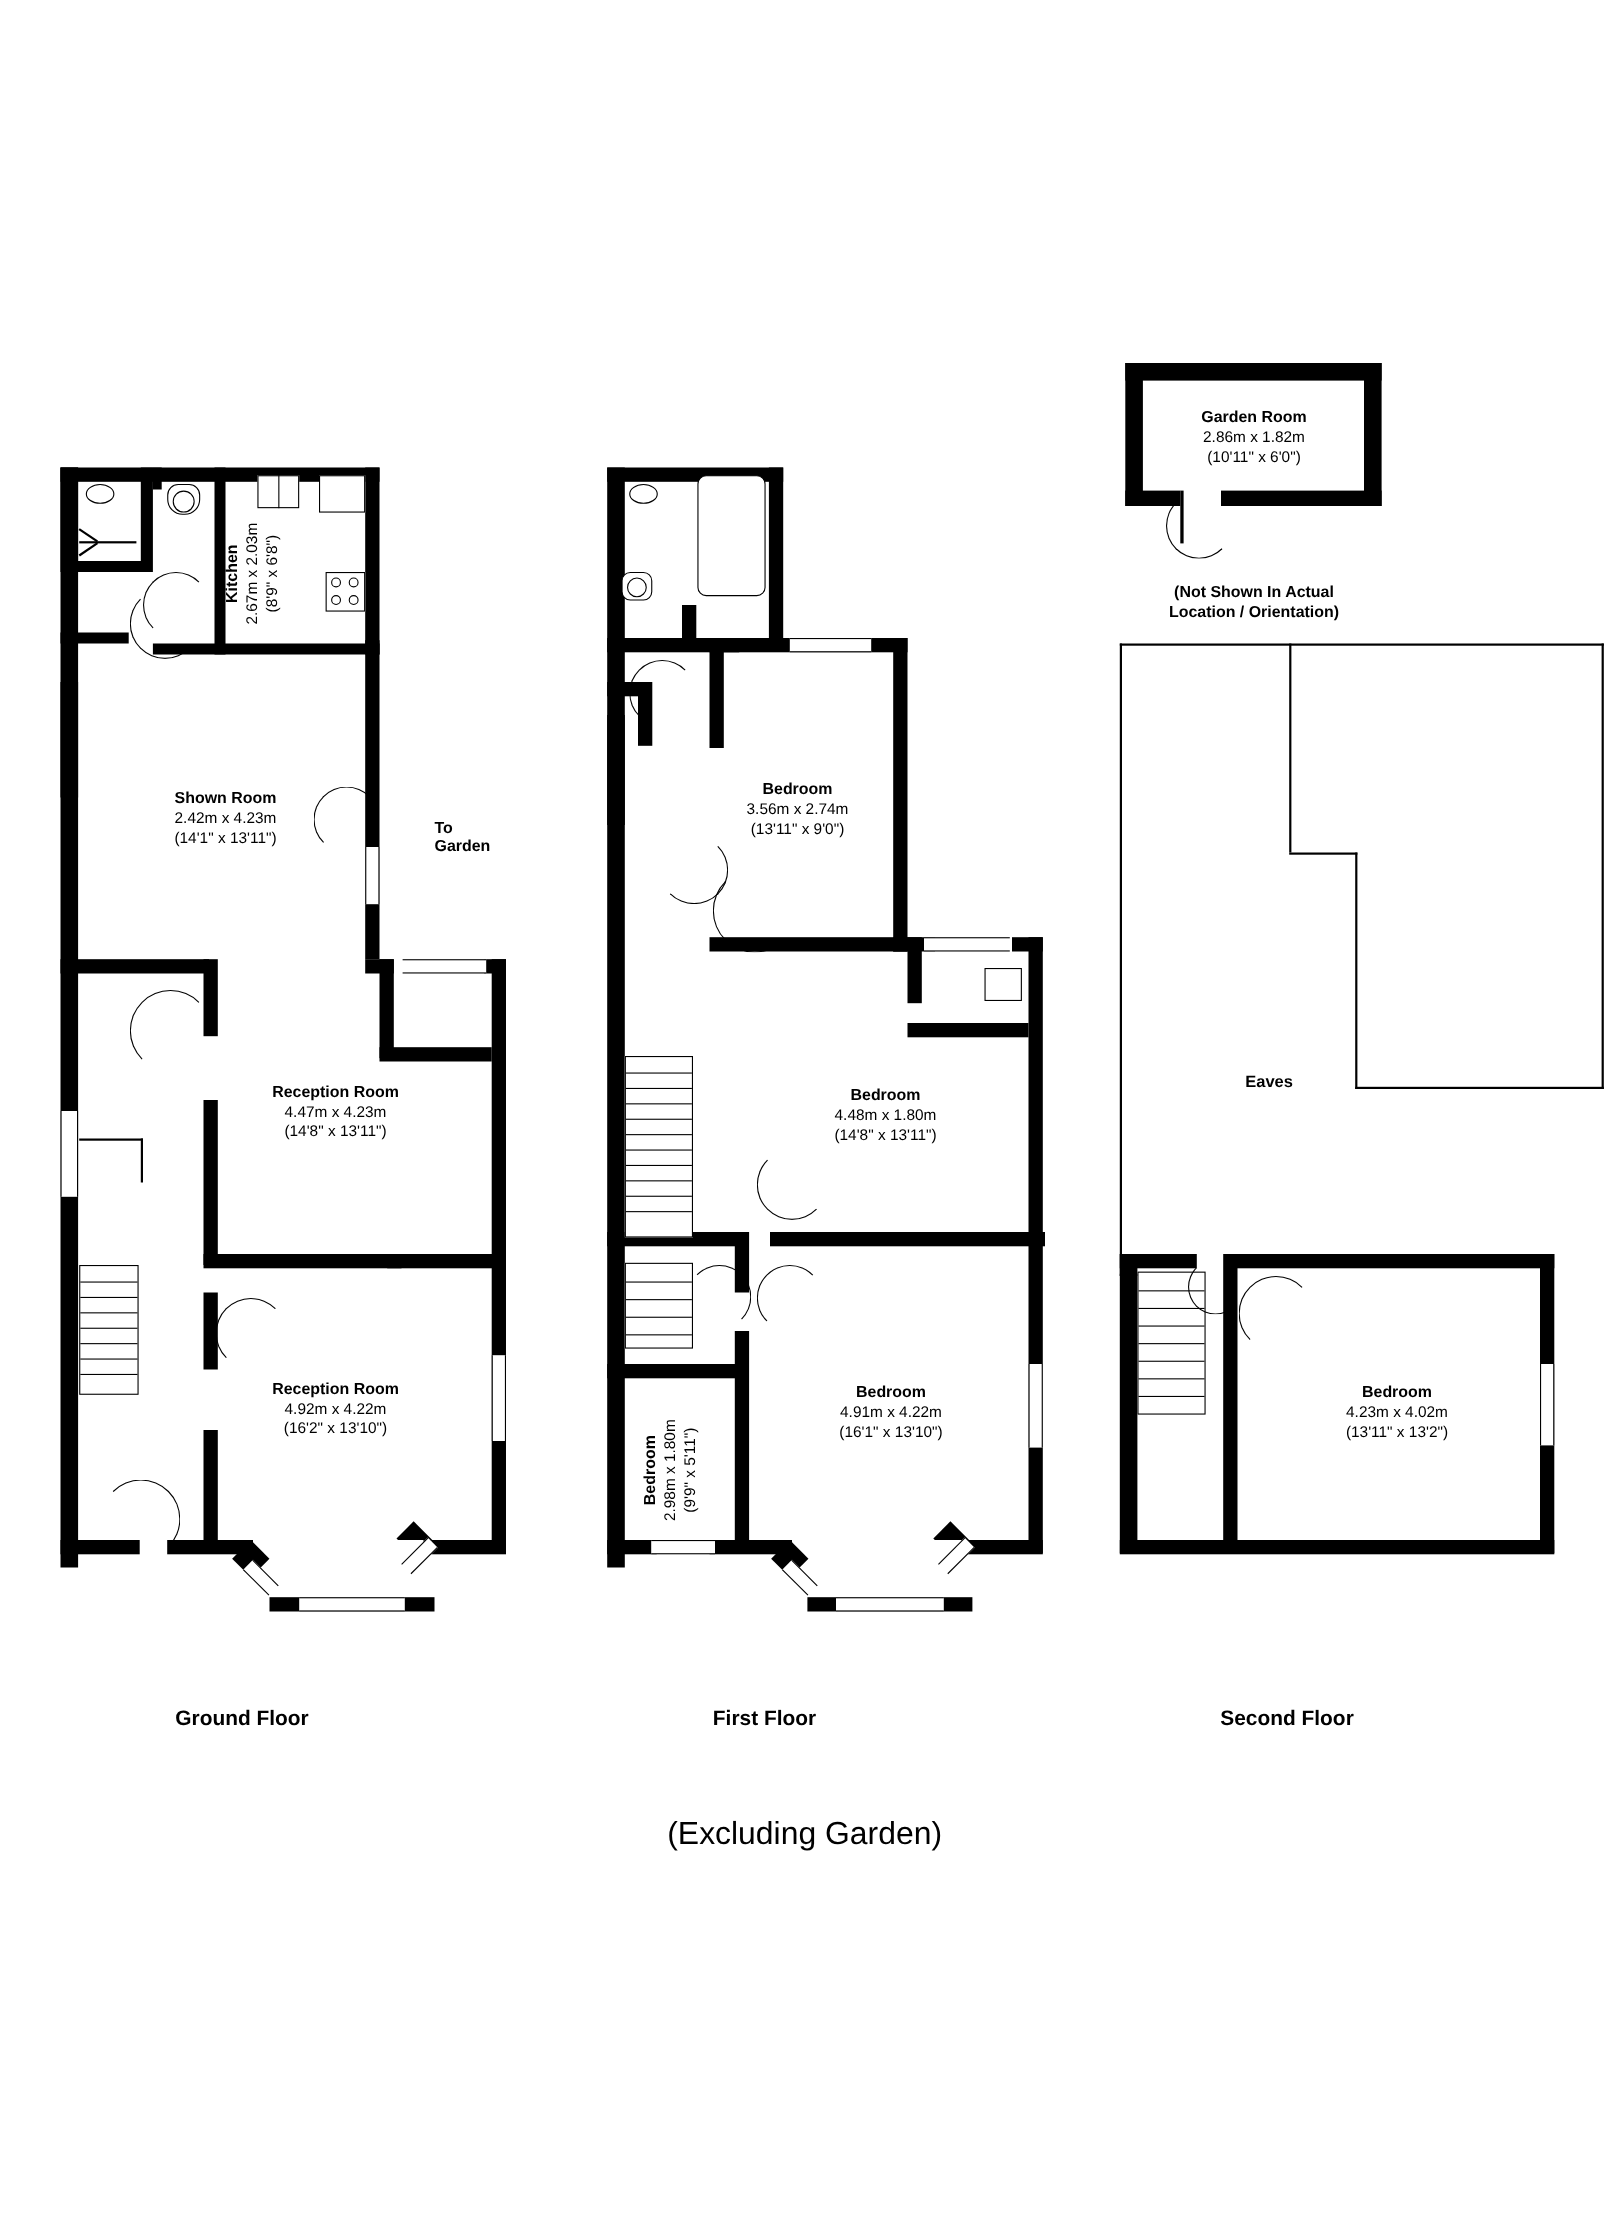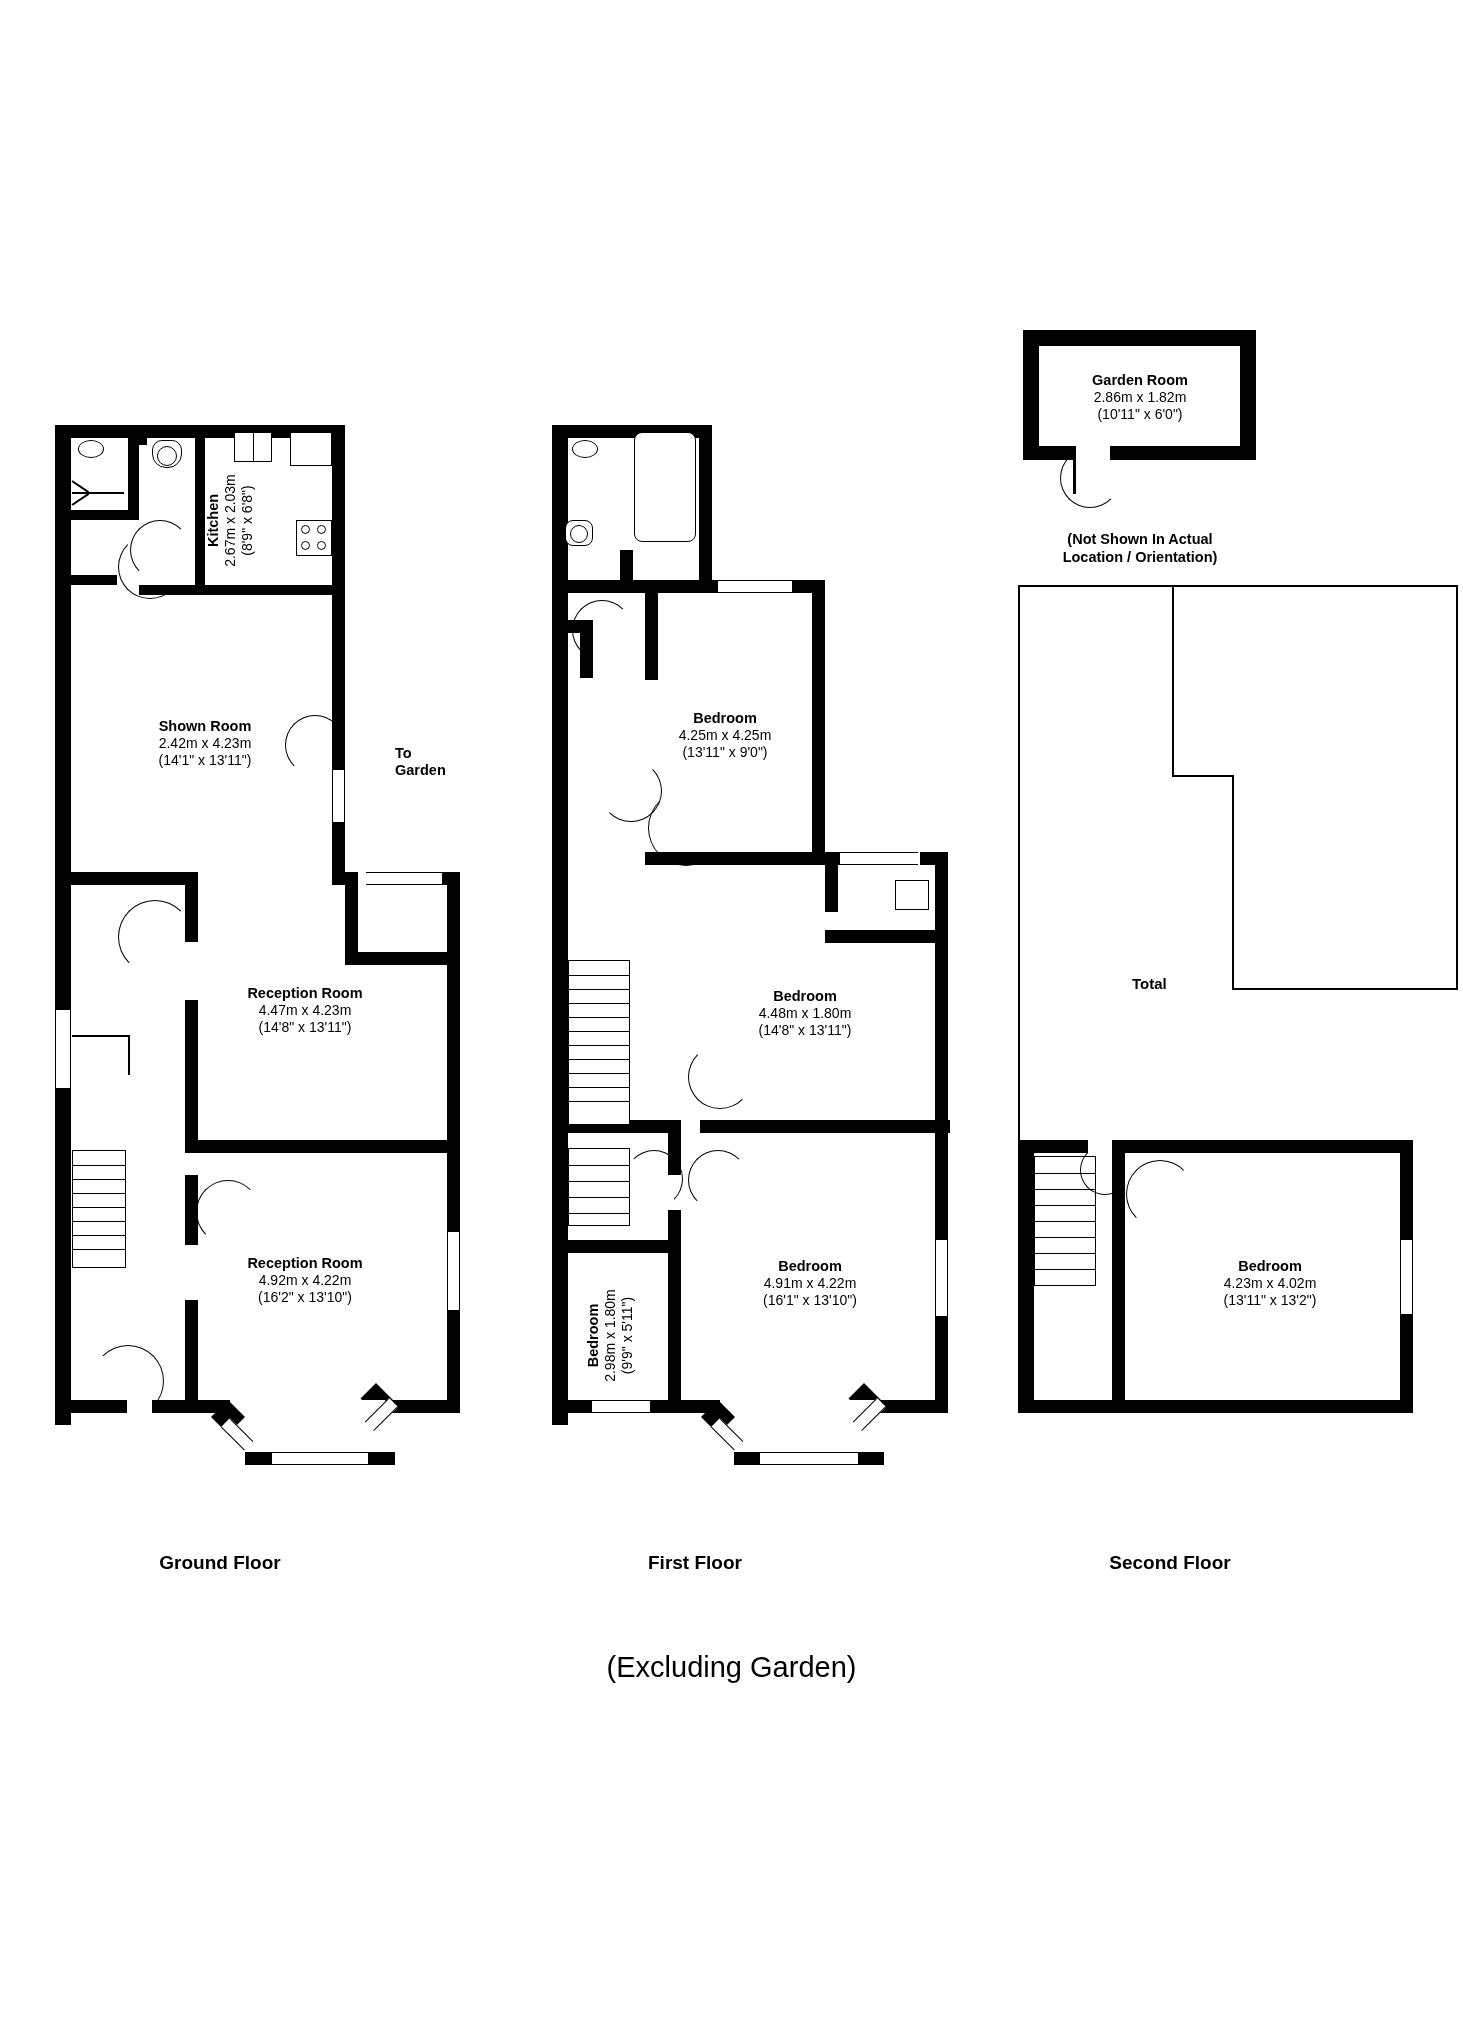--- a/index.html
+++ b/index.html
@@ -342,21 +342,21 @@
     <div class="arc" style="left:572px; top:600px; width:58px; height:58px; border-color:#000 transparent transparent #000;"></div>
     <div class="arc" style="left:600px; top:760px; width:60px; height:60px; border-color:transparent #000 #000 transparent;"></div>
     <div class="arc" style="left:648px; top:790px; width:74px; height:74px; border-color:transparent transparent #000 #000;"></div>
     <div class="arc" style="left:688px; top:1045px; width:62px; height:62px; border-color:transparent transparent #000 #000;"></div>
     <div class="arc" style="left:688px; top:1150px; width:58px; height:58px; border-color:#000 transparent transparent #000;"></div>
     <div class="arc" style="left:625px; top:1150px; width:56px; height:56px; border-color:#000 #000 transparent transparent;"></div>
     <div class="fix" style="left:895px; top:880px; width:34px; height:30px;"></div>
 
     <div class="label" style="left:610px; top:710px; width:230px;">
       <span>Bedroom</span><br>
-      <span class="dim">4.25m x 4.25m</span><br>
+      <span class="dim">3.56m x 2.74m</span><br>
       <span class="dim">(13'11" x 9'0")</span>
     </div>
 
     <div class="label" style="left:690px; top:988px; width:230px;">
       <span>Bedroom</span><br>
       <span class="dim">4.48m x 1.80m</span><br>
       <span class="dim">(14'8" x 13'11")</span>
     </div>
 
     <div class="label" style="left:695px; top:1258px; width:230px;">
@@ -400,21 +400,21 @@
       <div class="stair-step" style="top:48px;"></div>
       <div class="stair-step" style="top:64px;"></div>
       <div class="stair-step" style="top:80px;"></div>
       <div class="stair-step" style="top:96px;"></div>
       <div class="stair-step" style="top:112px;"></div>
     </div>
 
     <div class="arc" style="left:1080px; top:1145px; width:48px; height:48px; border-color:transparent transparent #000 #000;"></div>
     <div class="arc" style="left:1126px; top:1160px; width:66px; height:66px; border-color:#000 transparent transparent #000;"></div>
 
-    <div class="eaves-label" style="left:1132px; top:975px;">Total</div>
+    <div class="eaves-label" style="left:1132px; top:975px;">Eaves</div>
 
     <div class="label" style="left:1155px; top:1258px; width:230px;">
       <span>Bedroom</span><br>
       <span class="dim">4.23m x 4.02m</span><br>
       <span class="dim">(13'11" x 13'2")</span>
     </div>
 
     <div class="floor-title" style="left:1020px; top:1552px; width:300px;">Second Floor</div>
   </div>
 

